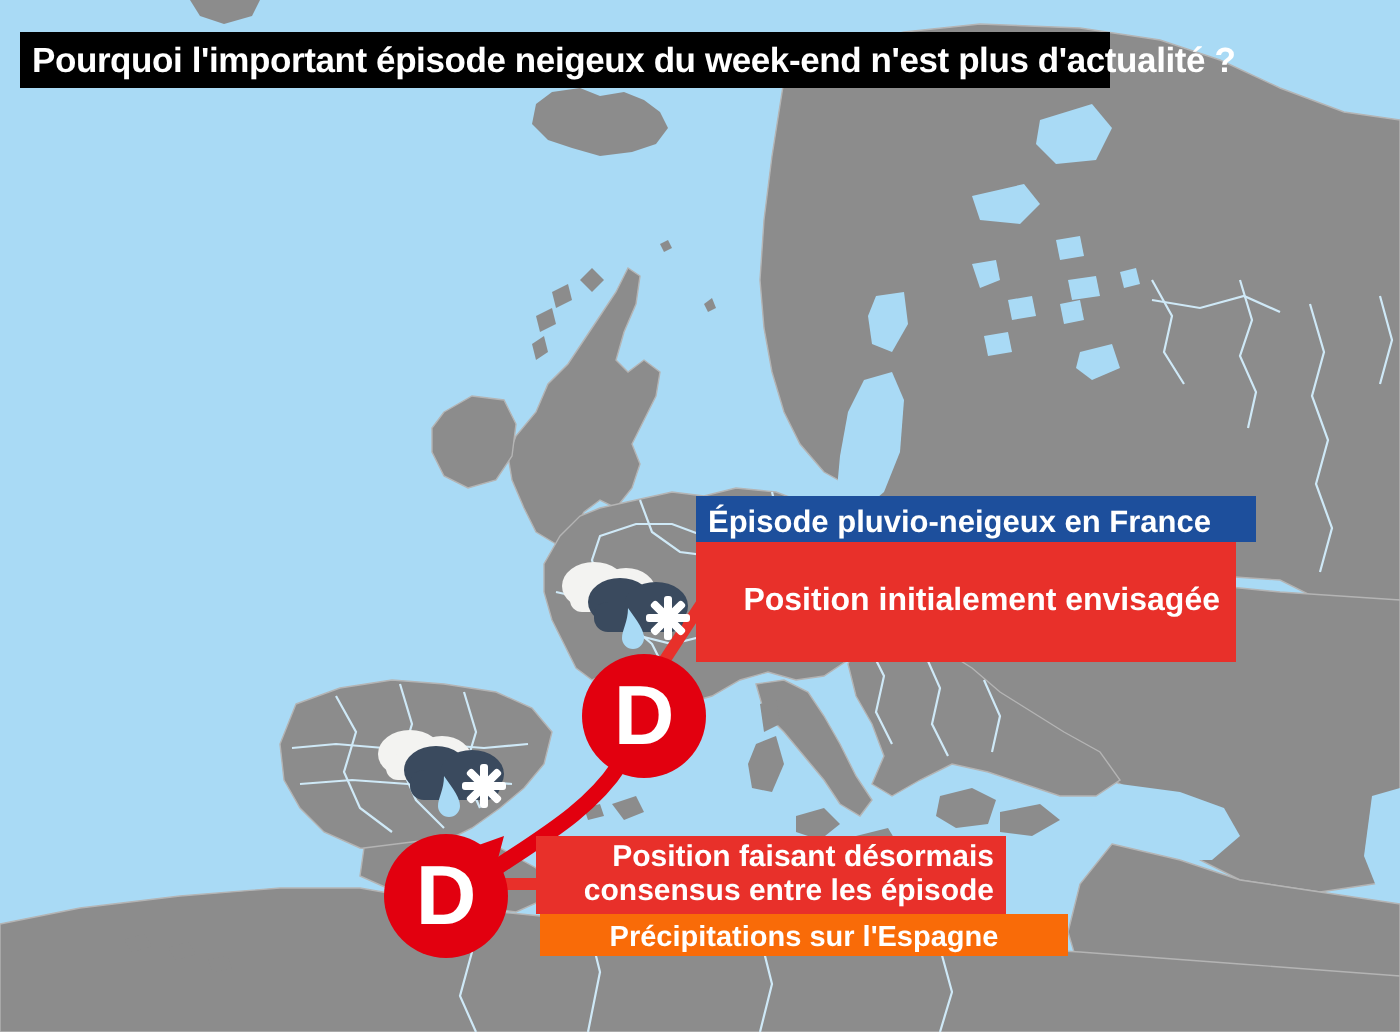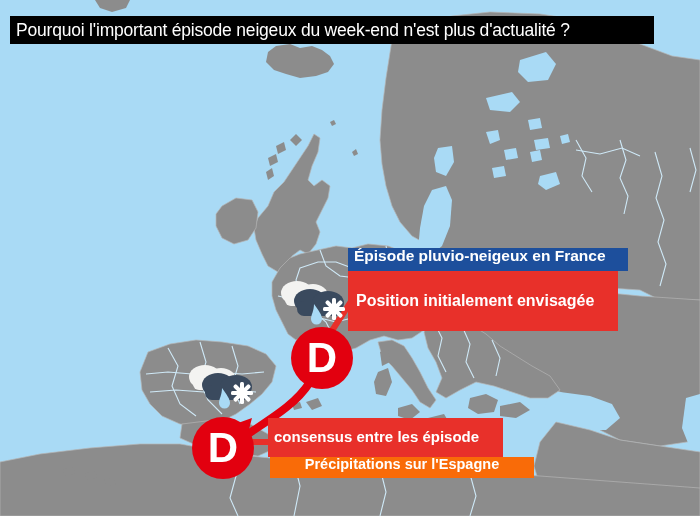--- a/index.html
+++ b/index.html
@@ -9,29 +9,29 @@
   
   #map{position:absolute;inset:0;background:#a9daf5;}
   #map svg{display:block;width:700px;height:516px;}
   .land{fill:#8c8c8c;stroke:#b4b4b4;stroke-width:0.7;}
   .land-nb{fill:#8c8c8c;stroke:none;}
   .lake{fill:#a9daf5;stroke:none;}
   .river{fill:none;stroke:#cfe9f7;stroke-width:1.1;}
 
   
   #title-bar{
-    position:absolute;left:10px;top:16px;width:644px;height:28px;
+    position:absolute;left:10px;top:16px;width:545px;height:28px;
     background:#000;color:#fff;display:flex;align-items:center;
     padding:12px 6px;box-sizing:border-box;
-    font-size:17.5px;font-weight:normal;letter-spacing:-0.2px;white-space:nowrap;
+    font-size:17.5px;font-weight:bold;letter-spacing:-0.2px;white-space:nowrap;
   }
 
   
   .box{position:absolute;box-sizing:border-box;color:#fff;font-weight:bold;
-       display:flex;align-items:flex-start;justify-content:center;text-align:center;
+       display:flex;align-items:flex-end;justify-content:center;text-align:center;
        line-height:1.08;}
   #box-blue{left:348px;top:248px;width:280px;height:23px;background:#1d4f9c;
             font-size:15.5px;justify-content:flex-start;padding-left:6px;}
   #box-red-1{left:348px;top:271px;width:270px;height:60px;background:#e8302a;
              font-size:16px;padding:0 8px;flex-direction:column;justify-content:center;}
   #box-red-2{left:268px;top:418px;width:235px;height:39px;background:#e8302a;
              font-size:15px;padding:0 6px;flex-direction:column;justify-content:center;}
   #box-orange{left:270px;top:457px;width:264px;height:21px;background:#f96b08;
               font-size:14.5px;}
   .box-line{display:block;white-space:nowrap;}
@@ -233,20 +233,21 @@
 
   <div class="box" id="box-blue">
     <span class="box-line">Épisode pluvio-neigeux en France</span>
   </div>
 
   <div class="box" id="box-red-1">
     <span class="box-line">Position initialement envisagée</span>
   </div>
 
   <div class="box" id="box-red-2">
+    <span class="box-line">Position faisant désormais</span>
     <span class="box-line">consensus entre les épisode</span>
   </div>
 
   <div class="box" id="box-orange">
     <span class="box-line">Précipitations sur l'Espagne</span>
   </div>
 
   <div class="dmark" id="d-france">
     <span>D</span>
   </div>

